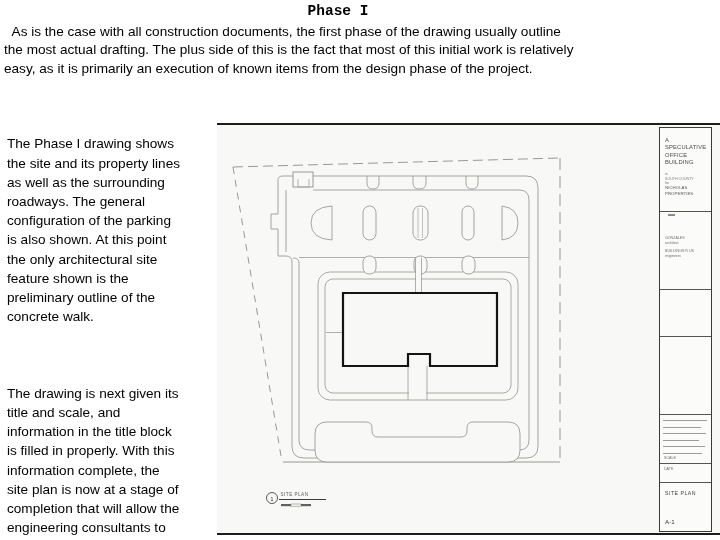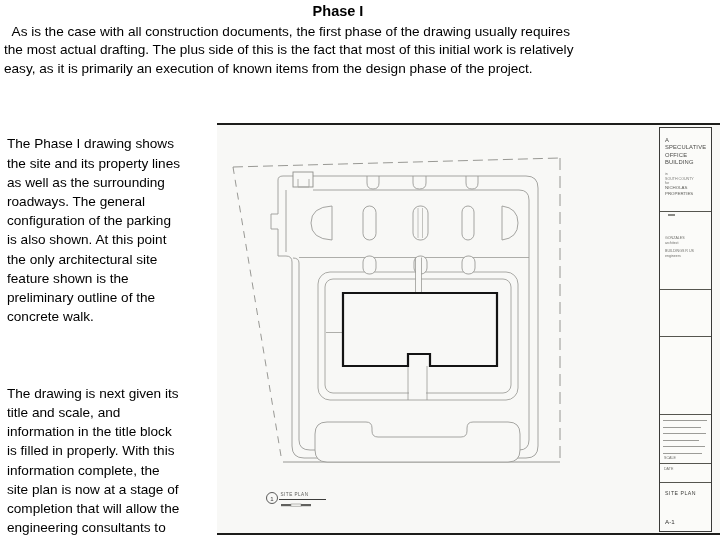--- a/index.html
+++ b/index.html
@@ -4,21 +4,21 @@
 <style>
   html,body{margin:0;padding:0;}
   body{
     position:relative;width:720px;height:540px;overflow:hidden;
     background:#ffffff;
     font-family:"Liberation Sans", sans-serif;
     color:#000;
   }
   .slide-title{
     position:absolute;top:3px;left:0;right:44px;
-    text-align:center;font-size:14.5px;font-weight:bold;
+    text-align:center;font-size:14.5px;font-weight:bold;font-family:Liberation Mono, monospace;
   }
   .intro{
     position:absolute;top:23px;left:4px;width:700px;
     font-size:13.6px;line-height:18.4px;
     white-space:pre-wrap;
   }
   .leftcol{
     position:absolute;top:96px;left:7px;width:230px;
     font-size:13.6px;line-height:19.2px;
     white-space:pre-wrap;
@@ -53,21 +53,21 @@
   .rev{position:absolute;left:3px;right:3px;height:1px;background:#9c9c98;}
   .scale-lab{top:327px;left:4px;font-size:7.2px;color:#6d6d69;}
   .date-lab{top:338px;left:4px;font-size:7.2px;color:#6d6d69;}
   .sheet-title{top:362px;left:5px;font-size:10.4px;letter-spacing:1px;color:#3e3e3c;}
   .sheet-num{top:390px;left:5px;font-size:12.4px;color:#333331;}
 </style>
 </head>
 <body>
 
 <div class="slide-title">Phase I</div>
-<div class="intro">  As is the case with all construction documents, the first phase of the drawing usually requires
+<div class="intro">  As is the case with all construction documents, the first phase of the drawing usually outline
 the most actual drafting. The plus side of this is the fact that most of this initial work is relatively
 easy, as it is primarily an execution of known items from the design phase of the project.</div>
 <div class="leftcol">
   <div class="para1">The Phase I drawing shows
 the site and its property lines
 as well as the surrounding
 roadways. The general
 configuration of the parking
 is also shown. At this point
 the only architectural site

